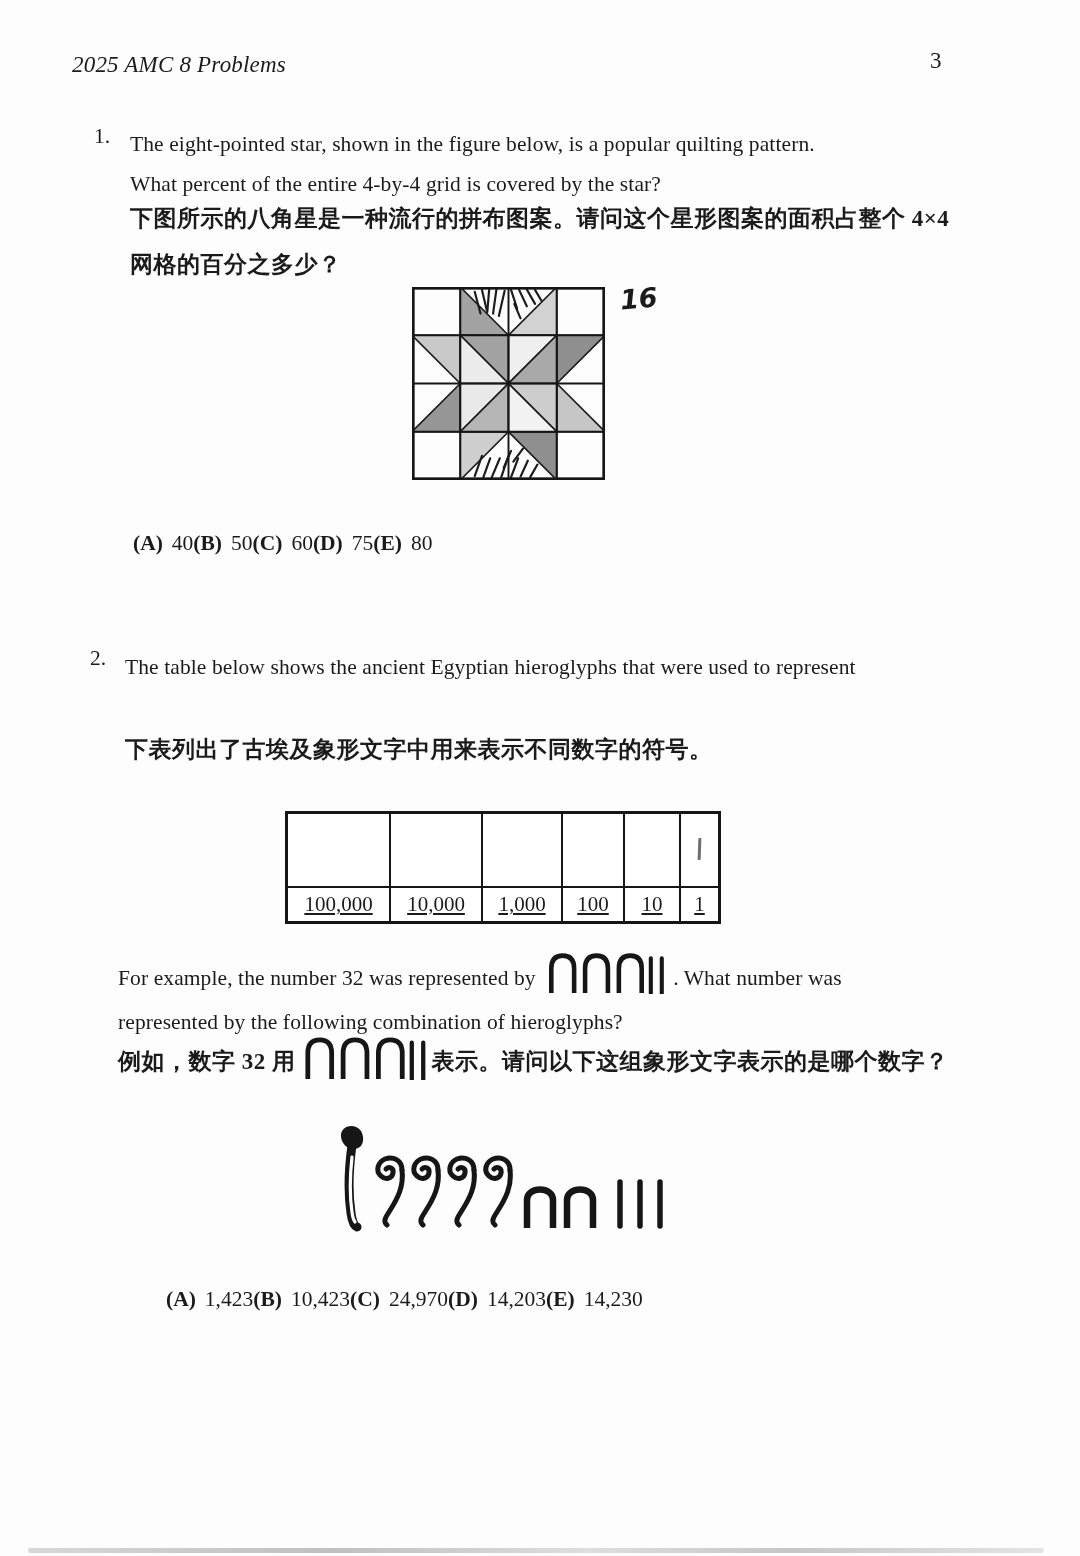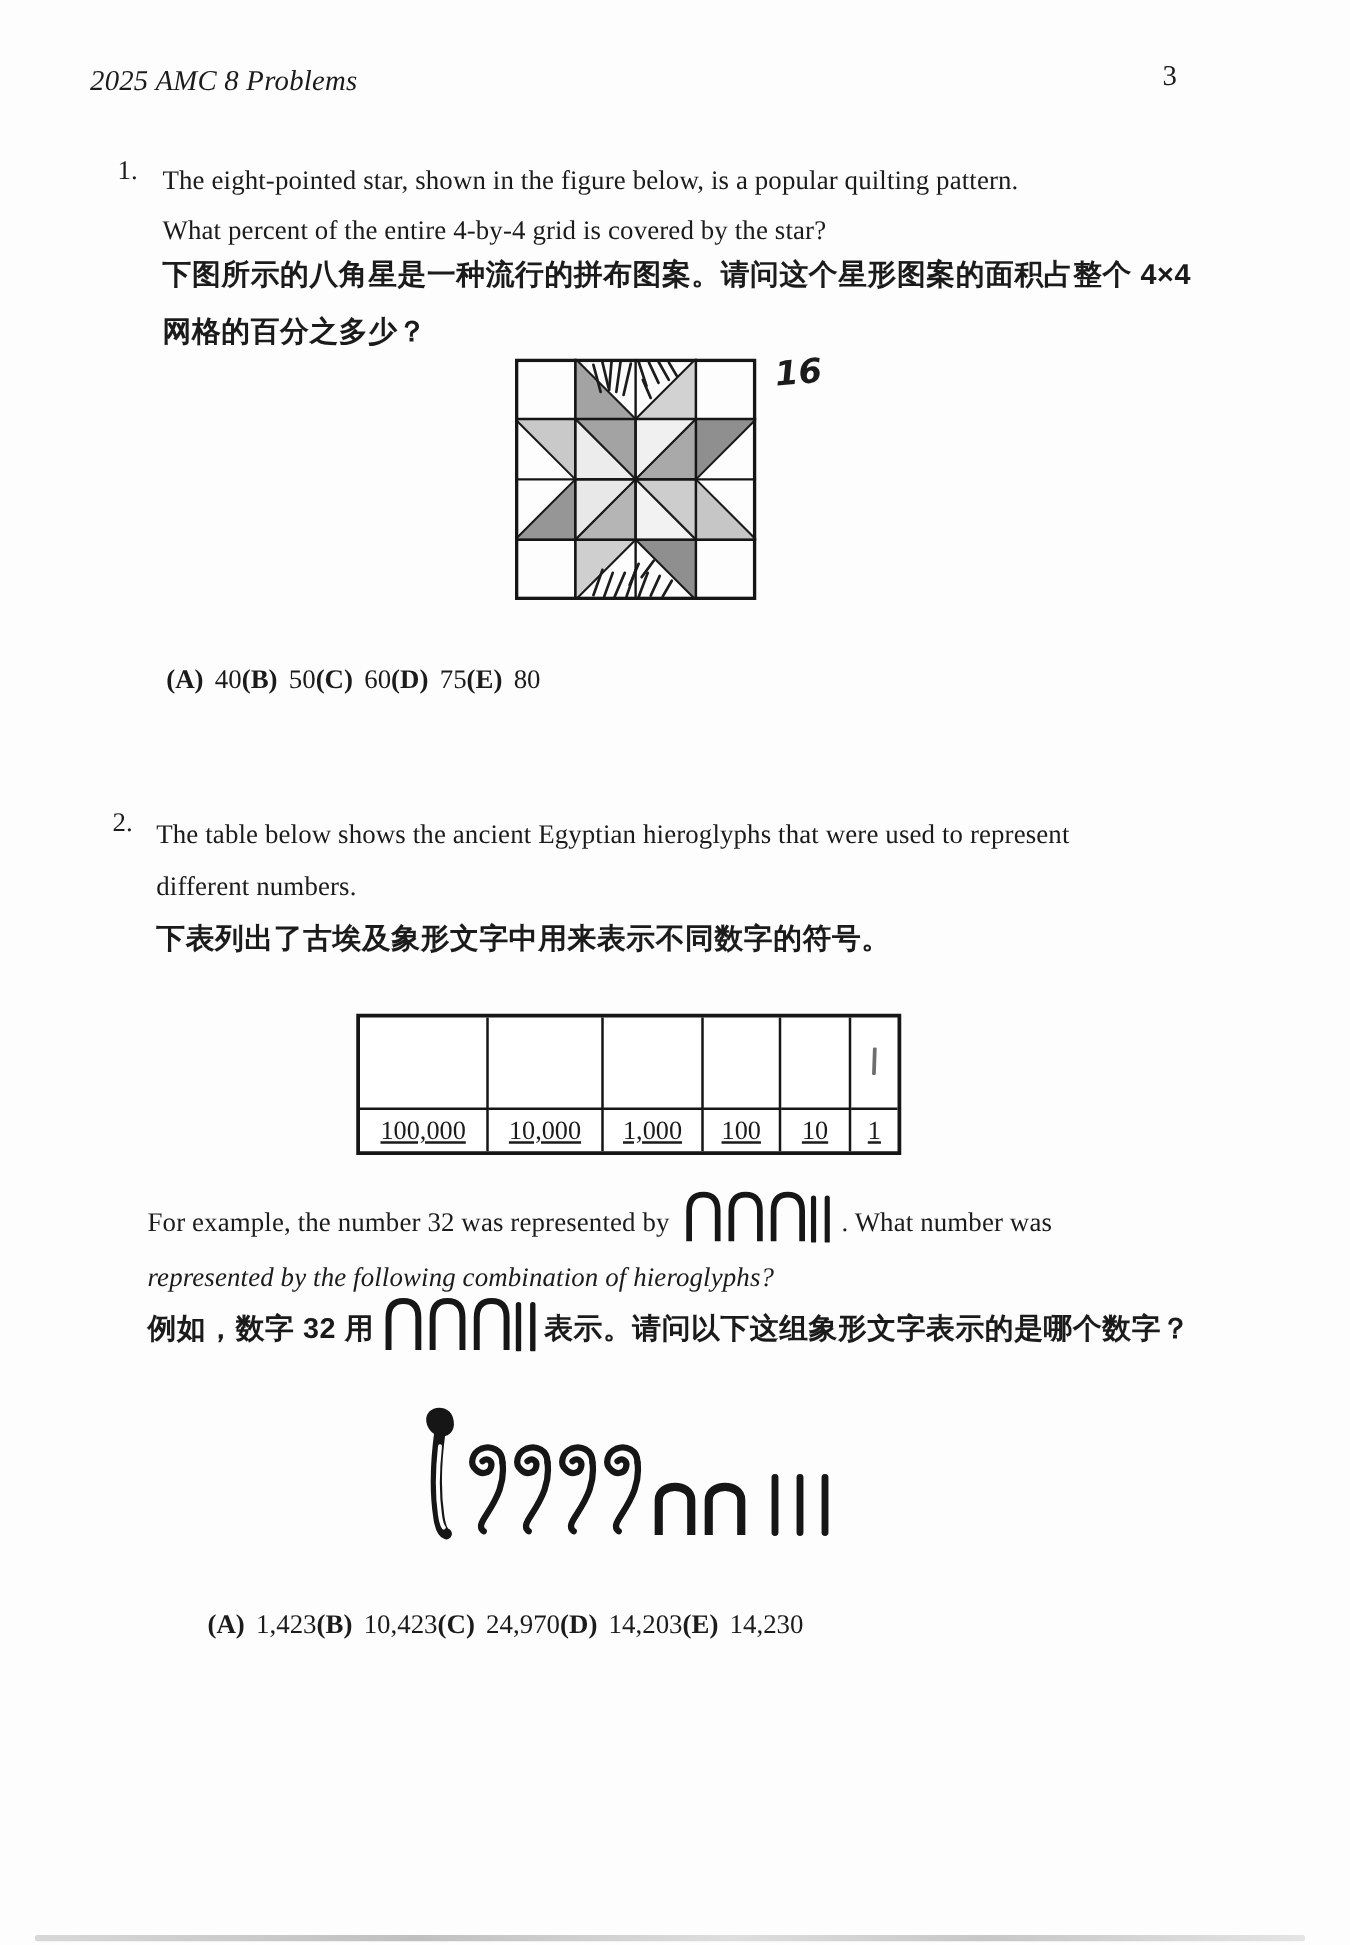--- a/index.html
+++ b/index.html
@@ -15,36 +15,36 @@
   .abs{position:absolute;}
   
   .hdr-title{left:72px;top:52px;font-style:italic;font-size:23px;letter-spacing:.2px;}
   .hdr-page{left:930px;top:48px;font-size:23px;}
   
   .pnum{font-size:21.5px;}
   
   .ptext{font-size:21.5px;line-height:40px;letter-spacing:.1px;}
   .ptext .ln{white-space:nowrap;}
   
-  .ztext{font-size:23px;line-height:46px;font-family:Liberation Sans, sans-serif;font-weight:700;letter-spacing:.5px;}
+  .ztext{font-size:23px;line-height:46px;font-family:Liberation Serif, serif;font-weight:700;letter-spacing:.5px;}
   
   .choices{display:flex;justify-content:flex-start;font-size:21.5px;}
   .choice .cl{font-weight:700;margin-right:9px;}
   
   .annot{left:620px;top:283px;font-family:"DejaVu Sans",sans-serif;font-style:italic;font-weight:700;font-size:27px;transform:rotate(-5deg);}
   
   .htable{left:285px;top:811px;display:grid;grid-template-columns:103px 92px 80px 62px 56px 37px;grid-template-rows:74px 33px;border:3px solid #161616;background:#fff;}
   .htable .cell{border-right:2.5px solid #161616;position:relative;text-decoration:underline;}
   .htable .cell.last{border-right:none;}
   .htable .cell.r1{border-bottom:2.5px solid #161616;}
   .htable .cell.r2{display:flex;align-items:center;justify-content:center;font-size:21px;}
   .faintstroke{width:3px;height:22px;background:#6e6e6e;margin:24px auto 0;transform:rotate(2deg);border-radius:1px;}
   
   .ex-en .ln1{line-height:48px;}
-  .ex-en .ln2{line-height:40px;font-style:italic;}
+  .ex-en .ln2{line-height:40px;}
   .inline-glyph{vertical-align:-9px;margin:0 6px;}
   .inline-glyph.zh{vertical-align:-11px;margin:0 4px 0 8px;}
   .glyph-stroke{stroke:#161616;fill:none;}
   
   .scanline{left:28px;top:1548px;width:1016px;height:5px;opacity:.55;border-radius:2px;
     background:linear-gradient(90deg,#b9b9b9,#8e8e8e 30%,#c4c4c4 55%,#9a9a9a 75%,#d0d0d0);}
 </style>
 </head>
 <body>
 
@@ -128,21 +128,20 @@
     <span class="choice"><span class="cl">(A)</span><span class="cv">40</span></span>
     <span class="choice"><span class="cl">(B)</span><span class="cv">50</span></span>
     <span class="choice"><span class="cl">(C)</span><span class="cv">60</span></span>
     <span class="choice"><span class="cl">(D)</span><span class="cv">75</span></span>
     <span class="choice"><span class="cl">(E)</span><span class="cv">80</span></span>
   </div>
 
   <div class="abs pnum" style="left:90px;top:646px;">2.</div>
   <div class="abs ptext" style="left:125px;top:646px;width:860px;line-height:42px;">
     <div class="ln">The table below shows the ancient Egyptian hieroglyphs that were used to represent</div>
-    <div class="ln">different numbers.</div>
   </div>
   <div class="abs ztext" style="left:125px;top:727px;">下表列出了古埃及象形文字中用来表示不同数字的符号。</div>
 
   <div class="abs htable">
     <div class="cell r1"></div>
     <div class="cell r1"></div>
     <div class="cell r1"></div>
     <div class="cell r1"></div>
     <div class="cell r1"></div>
     <div class="cell r1 last">

